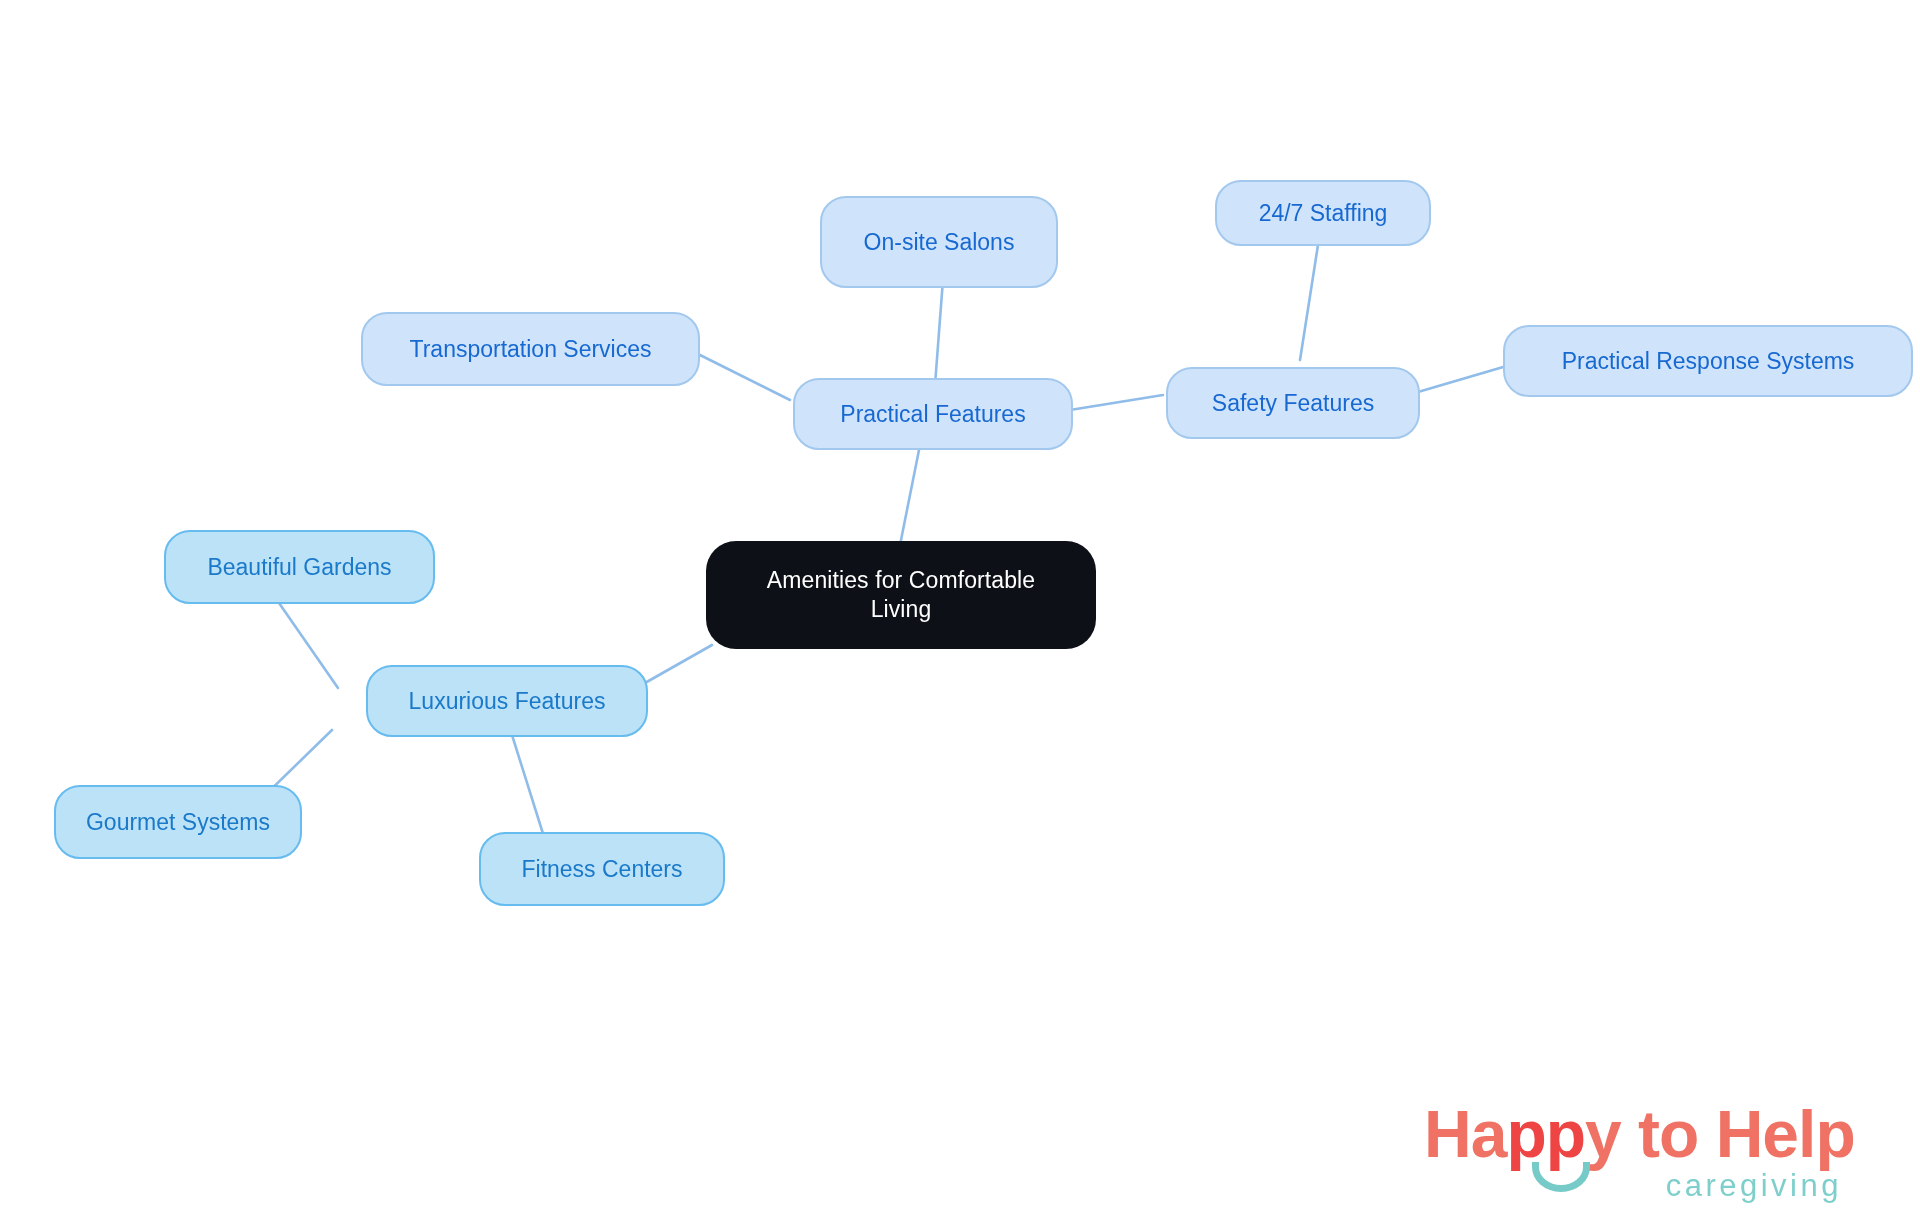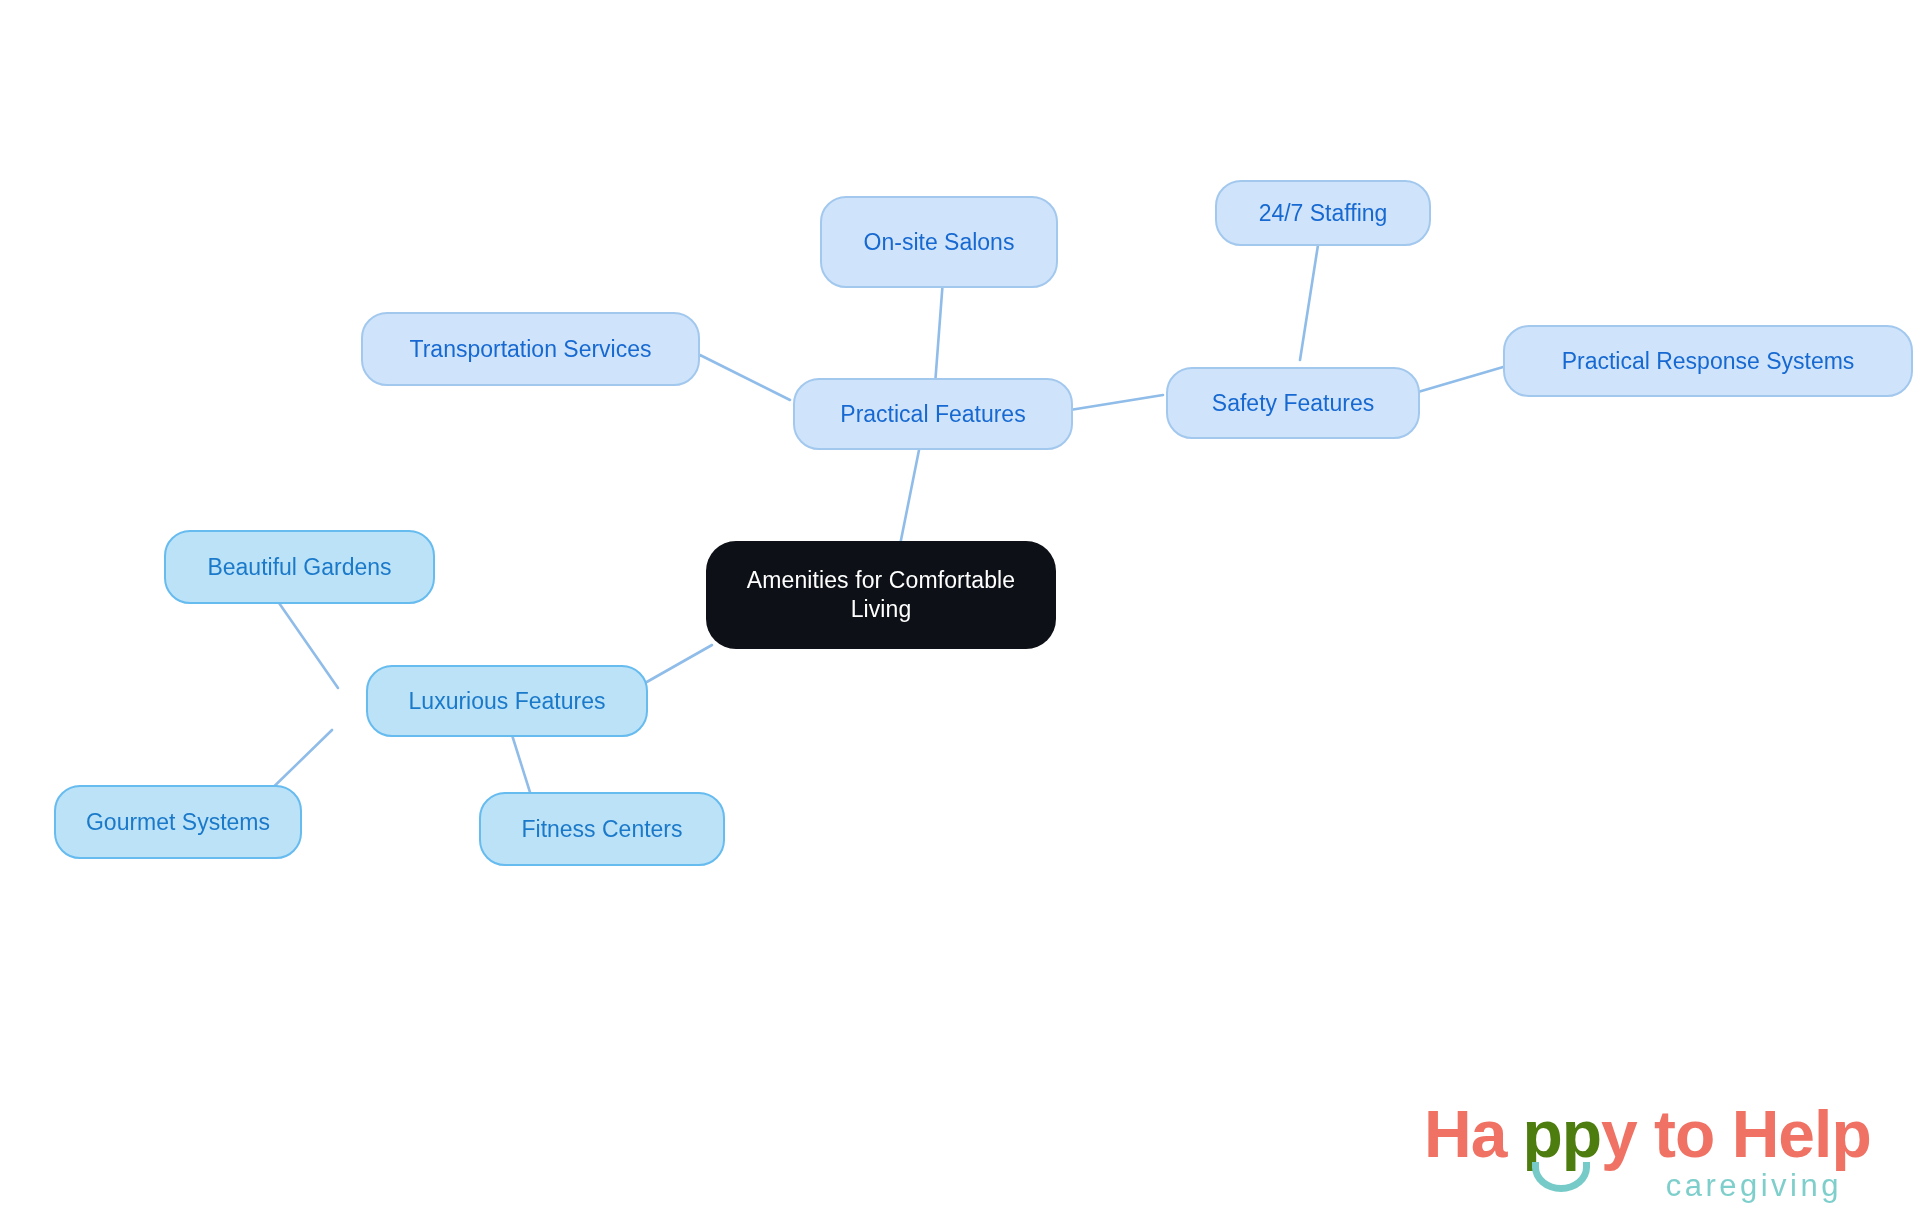--- a/index.html
+++ b/index.html
@@ -92,22 +92,21 @@
     position: absolute;
     left: 0;
     top: 0;
     font-size: 66px;
     font-weight: bold;
     letter-spacing: -1px;
     color: #ef7264;
     white-space: nowrap;
   }
   #logo .wordmark .teal {
-    color: #4d7c0f;
-    margin-left: 16px;
+    color: #ef4444;
   }
   #logo .smile {
     position: absolute;
     left: 108px;
     top: 66px;
     width: 58px;
     height: 30px;
     border: 7px solid #76cbc8;
     border-top: none;
     border-bottom-left-radius: 40px 34px;
@@ -147,21 +146,21 @@
       <path d="M 1418 392 L 1510 365"></path>
 
       <path d="M 338 688 L 270 590"></path>
 
       <path d="M 332 730 L 255 805"></path>
 
       <path d="M 512 735 L 545 840"></path>
     </g>
   </svg>
 
-  <div class="node root" style="left:706px; top:541px; width:350px; height:108px;">
+  <div class="node root" style="left:706px; top:541px; width:390px; height:108px;">
     <span>Amenities for Comfortable
 Living</span>
   </div>
 
   <div class="node branch-right" style="left:793px; top:378px; width:280px; height:72px;">
     <span>Practical Features</span>
   </div>
 
   <div class="node branch-right" style="left:1166px; top:355px; width:254px; height:72px;margin-top:12px;">
     <span>Safety Features</span>
@@ -188,21 +187,21 @@
   </div>
 
   <div class="node leaf-left" style="left:128px; top:530px; width:271px; height:74px;">
     <span>Beautiful Gardens</span>
   </div>
 
   <div class="node leaf-left" style="left:18px; top:785px; width:248px; height:74px;">
     <span>Gourmet Systems</span>
   </div>
 
-  <div class="node leaf-left" style="left:443px; top:792px; width:246px; height:74px;">
+  <div class="node leaf-left" style="left:443px; top:832px; width:246px; height:74px;">
     <span>Fitness Centers</span>
   </div>
 
   <div id="logo">
     <div class="wordmark"><span>Ha</span><span class="teal">pp</span><span>y</span><span> to Help</span></div>
     <div class="smile"></div>
     <div class="tagline">caregiving</div>
   </div>
 
 </div>

